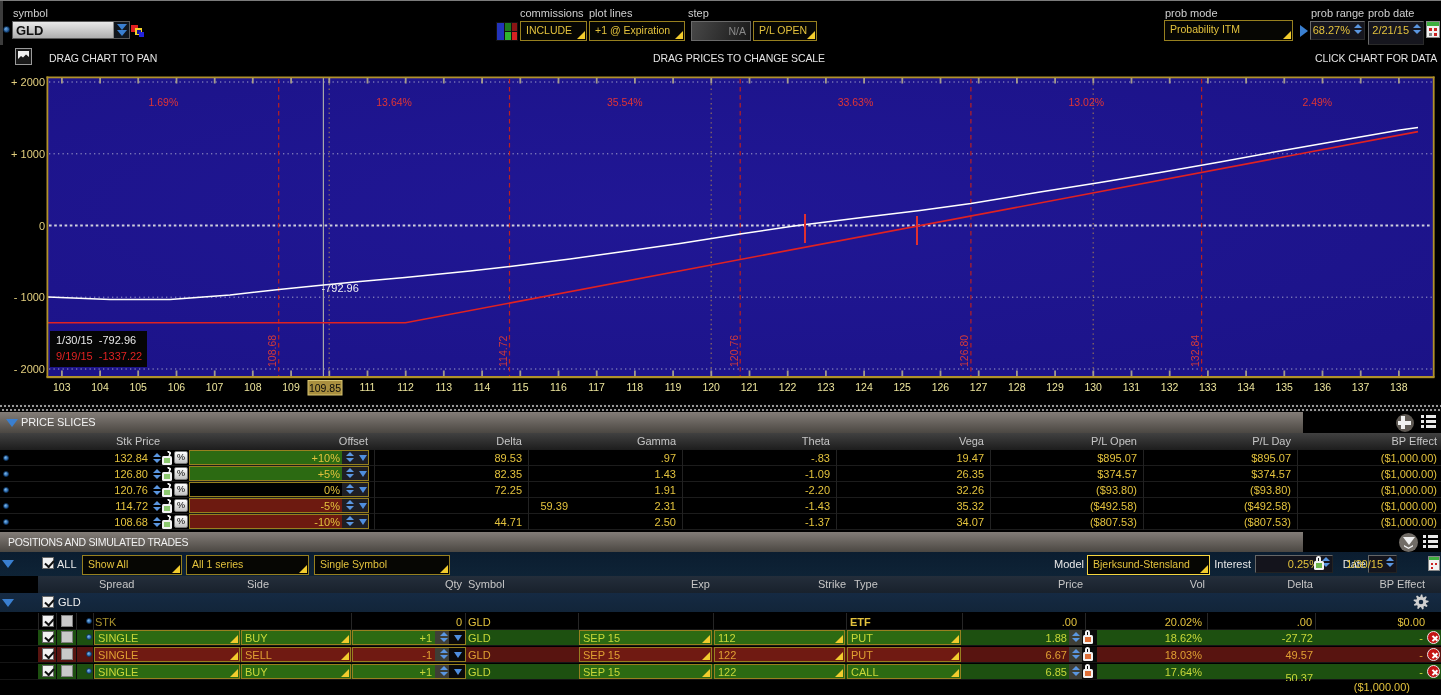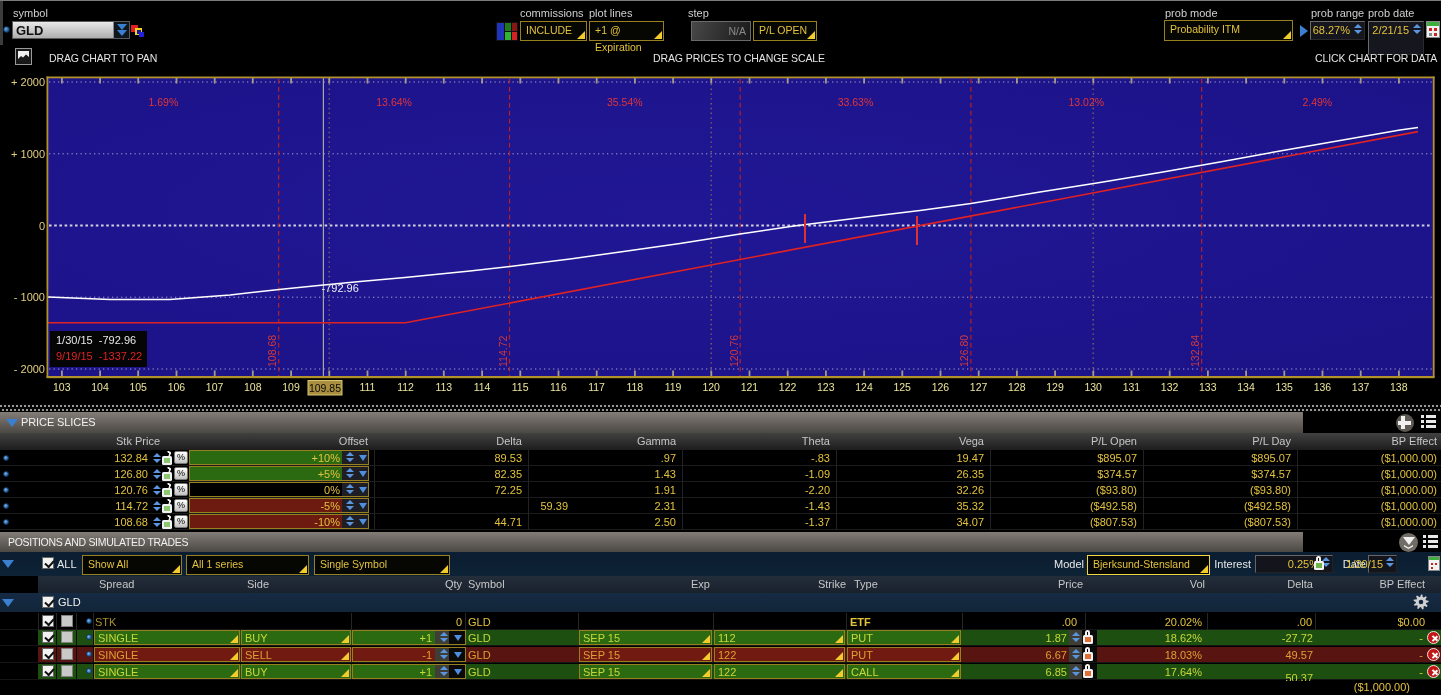--- a/index.html
+++ b/index.html
@@ -66,35 +66,35 @@
 
 <div class="ab" style="left:496px;top:22px;width:22px;height:19px;background:#111">
  <i class="ab" style="left:1px;top:1px;width:7px;height:17px;background:#2233bb"></i>
  <i class="ab" style="left:9px;top:1px;width:6px;height:8px;background:#1d7a1d"></i>
  <i class="ab" style="left:9px;top:10px;width:6px;height:8px;background:#2fb52f"></i>
  <i class="ab" style="left:16px;top:1px;width:5px;height:8px;background:#8a1515"></i>
  <i class="ab" style="left:16px;top:10px;width:5px;height:8px;background:#d42222"></i>
 </div>
 
 <div class="dd" style="left:520px;top:21px;width:67px;height:20px">INCLUDE<i class="cnr"></i></div>
-<div class="dd" style="left:589px;top:21px;width:75px;height:20px">+1 @ Expiration<i class="cnr"></i></div>
+<div class="dd" style="left:589px;top:21px;width:96px;height:20px">+1 @ Expiration<i class="cnr"></i></div>
 <div class="ab" style="left:691px;top:21px;width:60px;height:20px;background:linear-gradient(110deg,#484848,#191919);border:1px solid #6a6a6a;color:#8a8a8a;font-size:10.5px;line-height:18px;text-align:right;padding-right:4px">N/A</div>
 <div class="dd" style="left:753px;top:21px;width:64px;height:20px">P/L OPEN<i class="cnr"></i></div>
 <div class="dd" style="left:1164px;top:20px;width:129px;height:21px">Probability ITM<i class="cnr"></i></div>
 <div class="ab" style="left:1300px;top:25px;width:0;height:0;border-top:6px solid transparent;border-bottom:6px solid transparent;border-left:8px solid #3a7fd0"></div>
 
 <div class="ab" style="left:1310px;top:21px;width:55px;height:19px;background:#16161e;border:1px solid #6a6a6a;border-right-color:#2a2a2a;border-bottom-color:#2a2a2a">
  <span class="yel" style="position:absolute;right:14px;top:2px">68.27%</span>
  <span class="spin" style="right:1px;top:1px">
       <i class="up"></i>
       <i class="dn"></i>
     </span>
 </div>
 
-<div class="ab" style="left:1368px;top:21px;width:56px;height:34px;background:#16161e;border:1px solid #6a6a6a;border-right-color:#2a2a2a;border-bottom-color:#2a2a2a">
+<div class="ab" style="left:1368px;top:21px;width:56px;height:24px;background:#16161e;border:1px solid #6a6a6a;border-right-color:#2a2a2a;border-bottom-color:#2a2a2a">
  <span class="yel" style="position:absolute;right:14px;top:2px">2/21/15</span>
  <span class="spin" style="right:1px;top:1px">
       <i class="up"></i>
       <i class="dn"></i>
     </span>
 </div>
 
 <div class="ab" style="left:1426px;top:21px;width:14px;height:17px;background:#f2f2f2;border:1px solid #888">
  <i class="ab" style="left:0;top:0;width:12px;height:4px;background:#3fae3f"></i>
  <i class="ab" style="left:2px;top:6px;width:3px;height:3px;background:#cc2222"></i>
@@ -618,21 +618,21 @@
       <i class="ab" style="right:1px;bottom:1px;width:0;height:0;border-left:8px solid transparent;border-bottom:8px solid #f2cc2d"></i>
     </span>
     <span class="ab" style="left:714px;top:0px;width:131px;height:15px;background:#2c6a12;border:1px solid #97801f">
       <b class="yel" style="position:absolute;left:3px;top:1px;font-weight:normal">112</b>
       <i class="ab" style="right:1px;bottom:1px;width:0;height:0;border-left:8px solid transparent;border-bottom:8px solid #f2cc2d"></i>
     </span>
     <span class="ab" style="left:847px;top:0px;width:114px;height:15px;background:#2c6a12;border:1px solid #97801f">
       <b class="yel" style="position:absolute;left:3px;top:1px;font-weight:normal">PUT</b>
       <i class="ab" style="right:1px;bottom:1px;width:0;height:0;border-left:8px solid transparent;border-bottom:8px solid #f2cc2d"></i>
     </span>
-    <span class="yel" style="position:absolute;right:374px;top:2px">1.87</span>
+    <span class="yel" style="position:absolute;right:374px;top:2px">1.88</span>
     <i class="ab" style="left:1069px;top:0;width:13px;height:15px;background:#3e3e36"></i>
     <i class="ab" style="left:1082px;top:0;width:15px;height:15px;background:#0a0a0a"></i>
     <span class="spin" style="left:1070px;top:1px">
       <i class="up"></i>
       <i class="dn"></i>
     </span>
     <span class="lock red" style="left:1083px;top:0px">
       <i class="sh"></i>
       <i class="bd"></i>
       <i class="in"></i>

